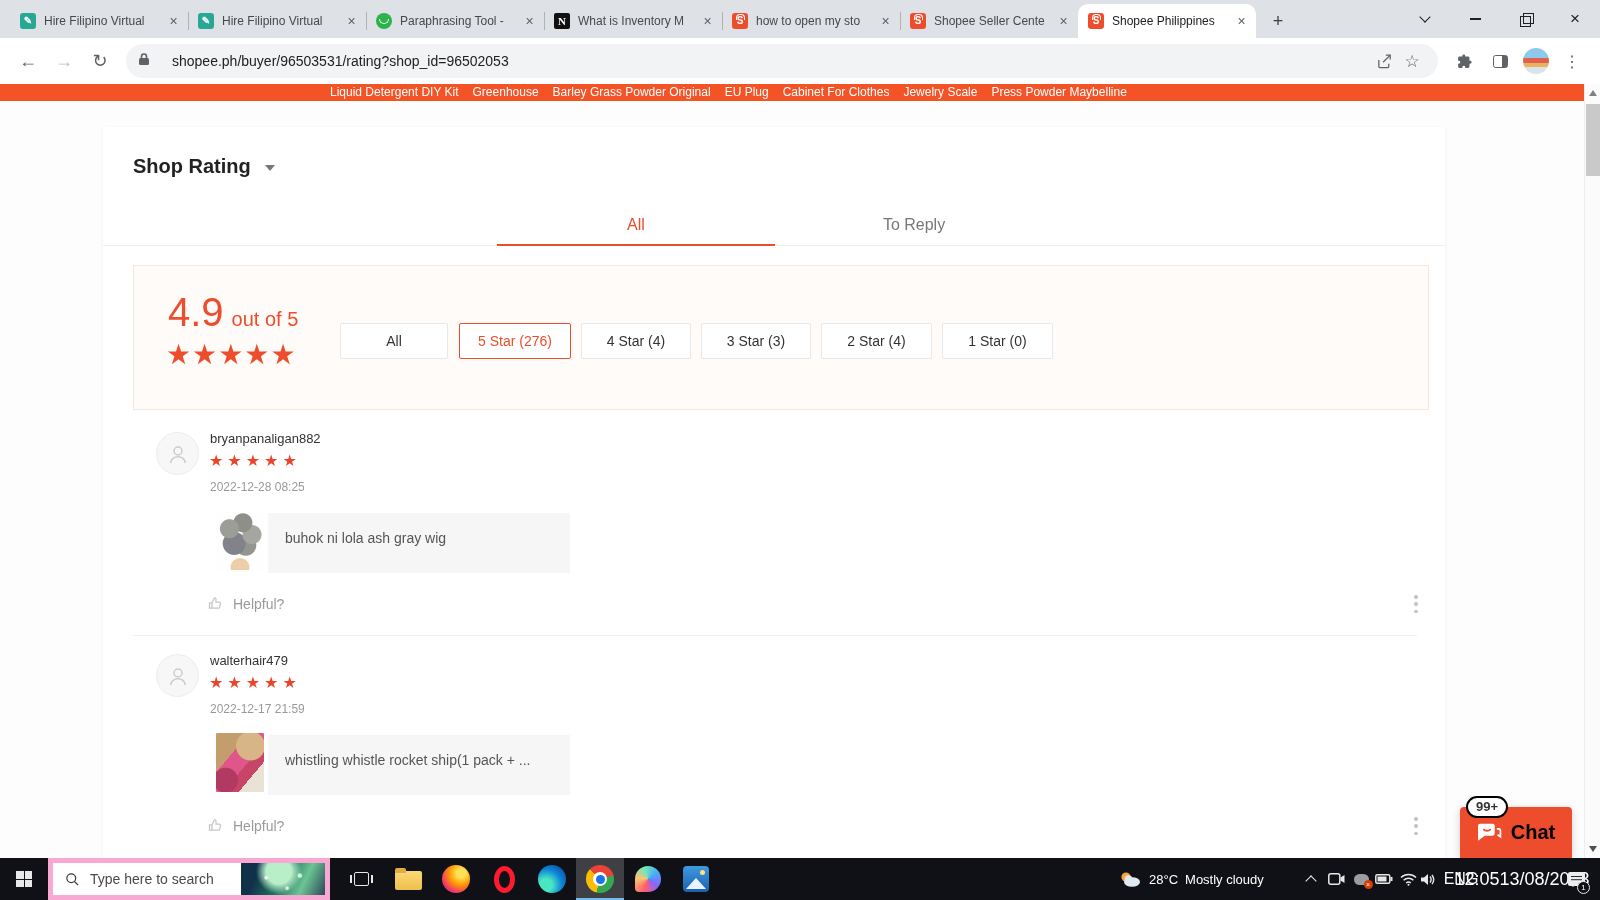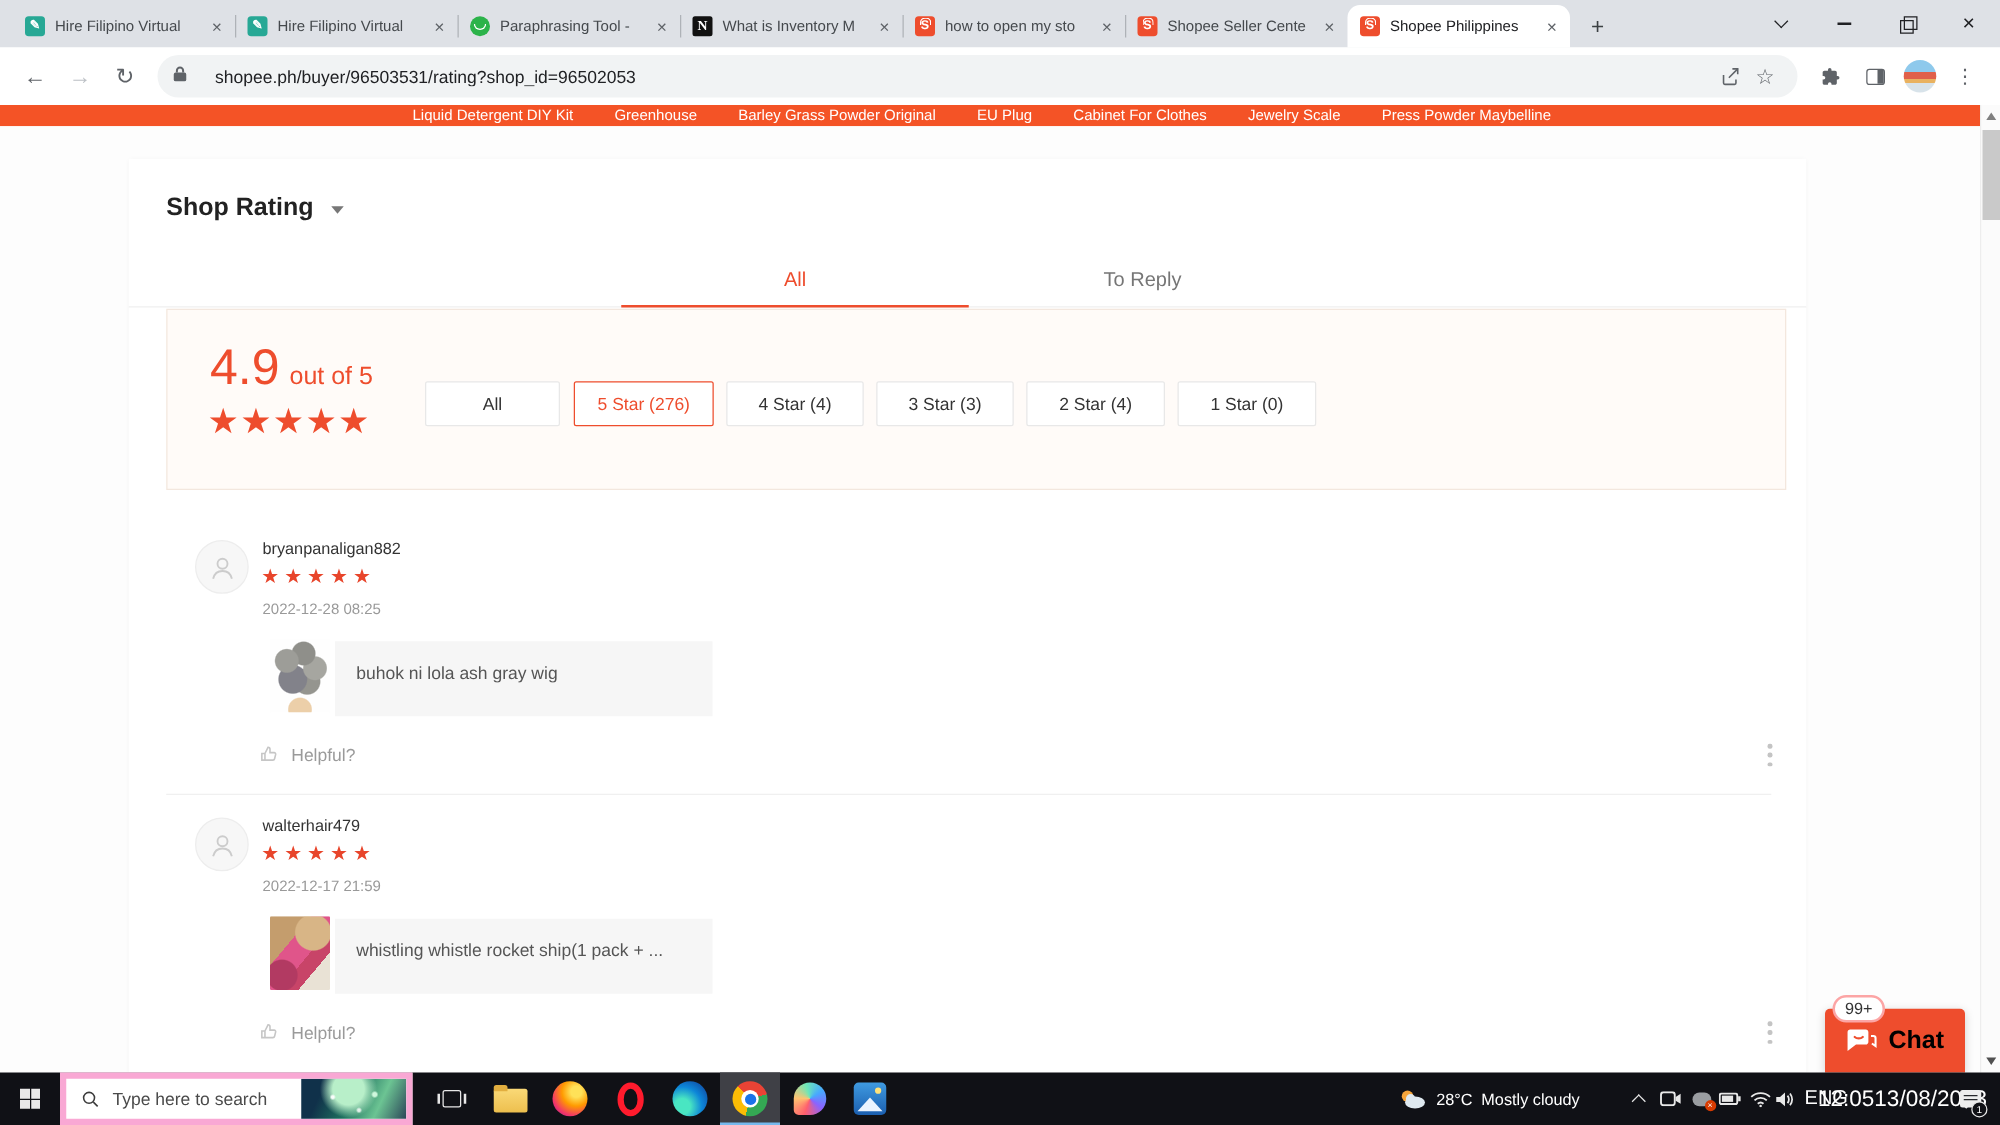--- a/index.html
+++ b/index.html
@@ -43,34 +43,34 @@
 .omnibox{flex:1;height:34px;background:#f1f3f4;border-radius:17px;margin:0 8px;display:flex;align-items:center;padding:0 12px}
 .omni-url{flex:1;font-size:14px;color:#202124;margin-left:22px;white-space:nowrap;overflow:hidden}
 .omni-ic{width:28px;height:28px;display:flex;align-items:center;justify-content:center;color:#5f6368;flex:none}
 .star::before{content:"\2606";font-size:17px}
 .sidepanel{width:15px;height:13px;border:1.8px solid #5f6368;border-radius:2.5px;position:relative}
 .sidepanel::after{content:"";position:absolute;right:0;top:0;width:4.5px;height:100%;background:#5f6368}
 .avatar26{width:26px;height:26px;border-radius:50%;background:linear-gradient(#8ec9ec 0 38%,#e0604a 38% 58%,#e9b260 58% 72%,#d8e3ea 72%);flex:none}
 .kebab::before{content:"\22EE";font-size:16px;color:#5f6368}
 
 
-.catbar{position:absolute;top:84px;left:0;width:1584px;height:17px;background:#f45326;display:flex;align-items:center;padding-left:330px;gap:33px;overflow:hidden}
+.catbar{position:absolute;top:84px;left:0;width:1584px;height:17px;background:#f45326;display:flex;align-items:center;padding-left:330px;gap:14px;overflow:hidden}
 .catlink{color:#fff;font-size:12px;white-space:nowrap;line-height:17px}
 
 
 .pagebg{position:absolute;top:101px;left:0;width:1584px;height:757px;background:#fdfdfd}
 .card{position:absolute;top:127px;left:103px;width:1342px;height:731px;background:#fff;box-shadow:0 1px 4px rgba(0,0,0,.06)}
 .shoptitle{position:absolute;left:30px;top:28px;font-size:20px;font-weight:bold;color:#222;display:flex;align-items:center}
 .caret{width:0;height:0;border-left:5.5px solid transparent;border-right:5.5px solid transparent;border-top:6px solid #777;margin-left:14px;margin-top:3px}
 .tabsrow{position:absolute;left:0;top:78px;width:1342px;height:41px;border-bottom:1px solid #efefef}
 .ptab{position:absolute;top:0;height:41px;width:278px;line-height:39px;text-align:center;font-size:16px;color:#767676;cursor:pointer}
 .ptab.active{color:#ee4d2d;border-bottom:2px solid #ee4d2d}
 .ptab.t0{left:394px}.ptab.t1{left:672px}
 
-.summary{position:absolute;left:30px;top:120px;width:1296px;height:145px;background:#fffbf8;border:1px solid #f3e7de}
+.summary{position:absolute;left:30px;top:138px;width:1296px;height:145px;background:#fffbf8;border:1px solid #f3e7de}
 .scorewrap{position:absolute;left:34px;top:26px;display:flex;align-items:baseline;color:#ee4d2d}
 .scorebig{font-size:40px;line-height:1}
 .scoresuf{font-size:20px;margin-left:8px}
 .bigstars{position:absolute;left:32px;top:72px;font-size:28px;letter-spacing:1px;color:#ee4d2d;line-height:1.2}
 .filterbtn{position:absolute;top:57px;height:36px;background:#fff;border:1px solid #e8e8e8;border-radius:2px;font-size:14px;color:#333;text-align:center;line-height:34px;cursor:pointer;font-family:"Liberation Sans",sans-serif}
 .filterbtn.active{border-color:#ee4d2d;color:#ee4d2d}
 .f0{left:206px;width:108px}.f1{left:325px;width:112px}.f2{left:447px;width:110px}
 .f3{left:567px;width:110px}.f4{left:687px;width:111px}.f5{left:808px;width:111px}
 
 .review{position:absolute;left:0;width:1342px;height:208px}
@@ -95,21 +95,21 @@
 .rv-prodbox{position:absolute;left:165px;top:86px;width:302px;height:60px;background:#f6f6f6}
 .rv-prodtext{padding:17px 14px 0 17px;font-size:14px;color:#555;white-space:nowrap;overflow:hidden}
 .rv-helpful{position:absolute;left:104px;top:168px;display:flex;align-items:center;gap:9px;color:#9a9a9a;font-size:14px;cursor:pointer}
 .rv-kebab{position:absolute;left:1305px;top:166px;width:16px;height:22px;display:flex;flex-direction:column;align-items:center;justify-content:space-between;padding:2px 0;cursor:pointer}
 .rv-kebab i{width:3.5px;height:3.5px;border-radius:50%;background:#c4c4c4}
 .divider{position:absolute;left:30px;top:508px;width:1284px;height:1px;background:#f0f0f0}
 
 
 .chatbtn{position:absolute;left:1460px;top:807px;width:112px;height:51px;background:#ee4d2d;border-radius:4px 4px 0 0;display:flex;align-items:center;justify-content:center;gap:9px;color:#000000;box-shadow:0 2px 8px rgba(0,0,0,.18);cursor:pointer}
 .chatlabel{font-size:20px;font-weight:bold}
-.chatbadge{position:absolute;left:1466px;top:796px;height:22px;padding:0 8px;background:#fff;border:2px solid #fca5a5;border-radius:12px;font-size:13px;font-weight:normal;color:#333;line-height:18px;z-index:5}
+.chatbadge{position:absolute;left:1466px;top:796px;height:22px;padding:0 8px;background:#fff;border:2px solid #000000;border-radius:12px;font-size:13px;font-weight:bold;color:#333;line-height:18px;z-index:5}
 
 
 .scrollbar{position:absolute;left:1584px;top:84px;width:16px;height:774px;background:#fbfbfb;border-left:1px solid #ededed}
 .sb-up{position:absolute;left:4px;top:6px;width:0;height:0;border-left:4.5px solid transparent;border-right:4.5px solid transparent;border-bottom:6px solid #808080}
 .sb-down{position:absolute;left:4px;bottom:6px;width:0;height:0;border-left:4.5px solid transparent;border-right:4.5px solid transparent;border-top:6px solid #505050}
 .sb-thumb{position:absolute;left:1px;top:20px;width:14px;height:72px;background:#c9c9c9}
 
 
 .taskbar{position:absolute;left:0;top:858px;width:1600px;height:42px;background:#101116;display:flex;align-items:center}
 .startbtn{width:48px;height:42px;display:flex;align-items:center;justify-content:center}

